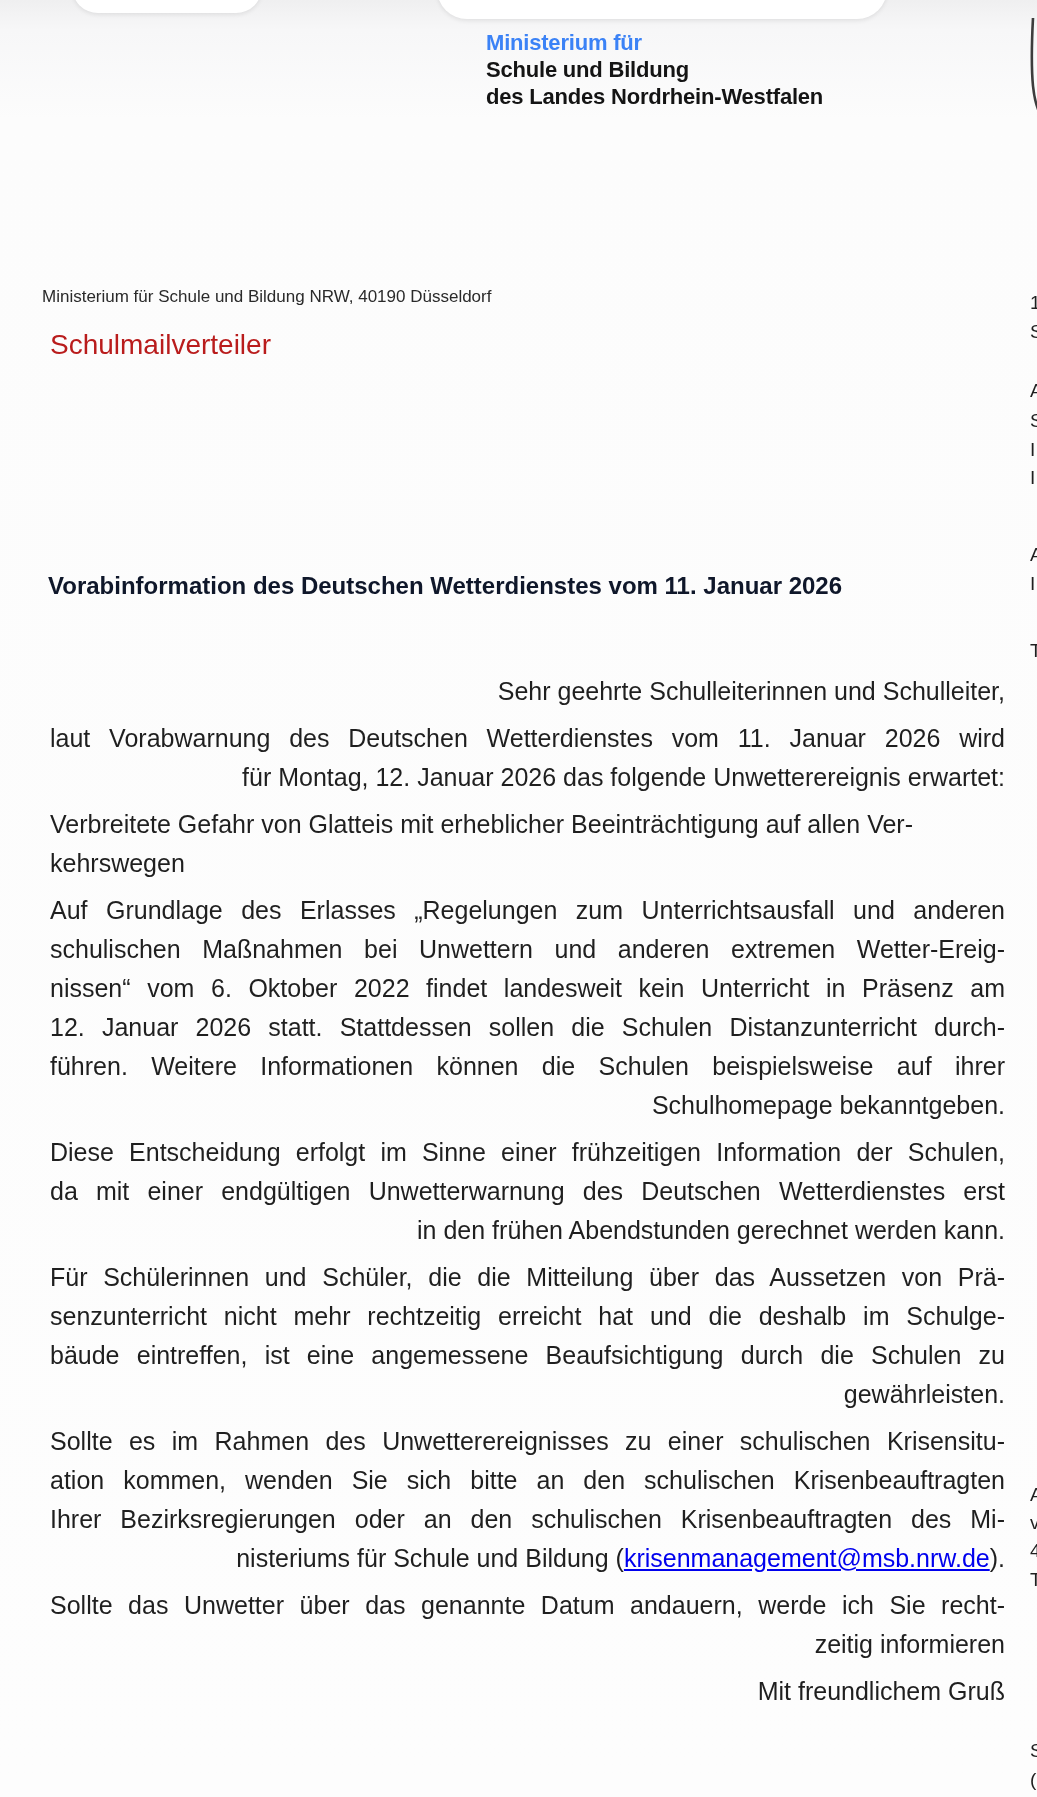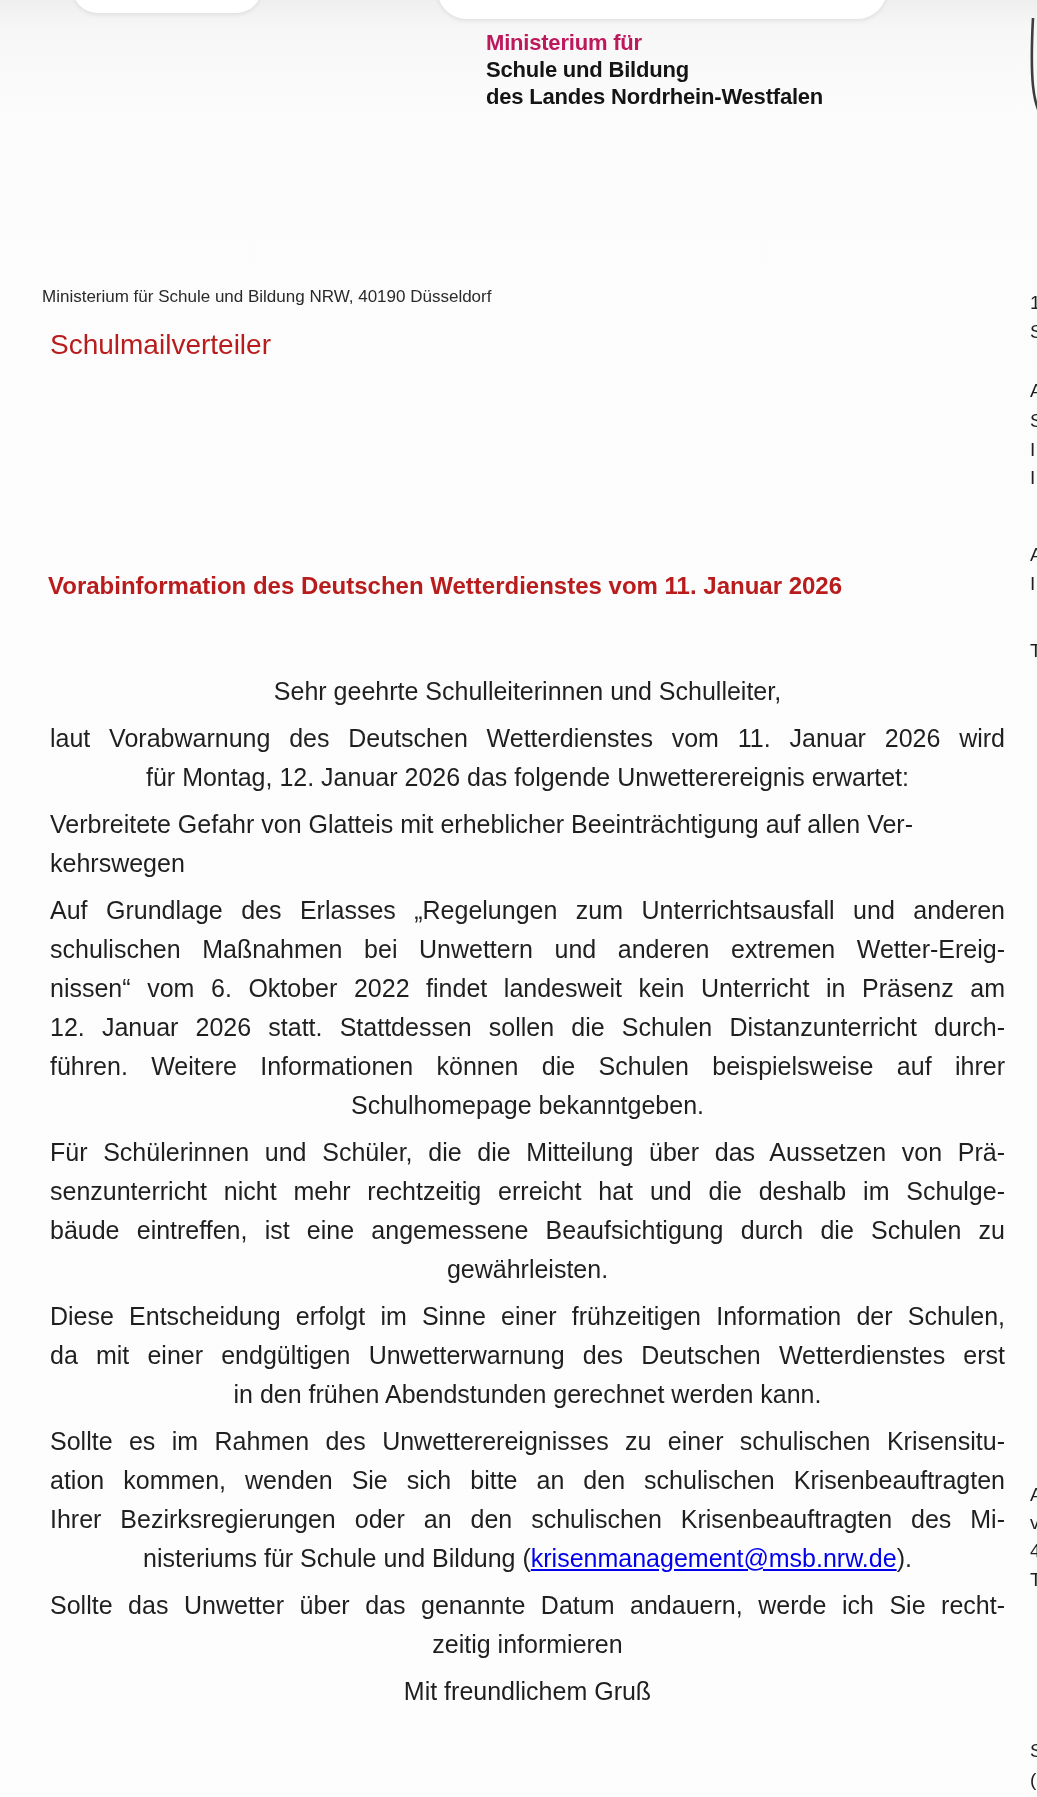--- a/index.html
+++ b/index.html
@@ -16,47 +16,47 @@
   }
   #card-a{left:72px;top:-42px;width:190px;height:55px;border-radius:26px;}
   #card-b{left:437px;top:-44px;width:450px;height:63px;}
 
   
   #letterhead{
     position:absolute;left:486px;top:29px;
     font-size:22px;font-weight:bold;line-height:27px;letter-spacing:-0.2px;
     color:#141414;
   }
-  #letterhead .lh-line1{color:#be185d;}
+  #letterhead .lh-line1{color:#3b82f6;}
 
   
   #shield-frag{position:absolute;left:1028px;top:18px;width:9px;height:100px;overflow:hidden;}
 
   #sender-line{
     position:absolute;left:42px;top:287px;
     font-size:17px;color:#2a2a2a;white-space:nowrap;
   }
   #recipient{
     position:absolute;left:50px;top:329px;
     font-size:28px;color:#b91c1c;
   }
   #subject{
     position:absolute;left:48px;top:572px;width:940px;
-    font-size:24px;font-weight:bold;color:#b91c1c;white-space:nowrap;
+    font-size:24px;font-weight:bold;color:#0f172a;white-space:nowrap;
   }
 
   
   #body-text{
     position:absolute;left:50px;top:672px;width:955px;
     font-size:25px;color:#1f1f1f;
   }
   .para + .para{margin-top:8px;}
   .ln{line-height:39px;height:39px;overflow:hidden;}
   .jl{text-align:justify;text-align-last:justify;}
-  .ll{text-align:center;}
+  .ll{text-align:right;}
   .cl{text-align:left;}
   .email-link{color:#0000ee;text-decoration:underline;cursor:pointer;}
 
   
   #edge-col{position:absolute;left:1030px;top:0;width:7px;height:1797px;overflow:hidden;}
   #edge-col span{position:absolute;left:0;font-size:19px;color:#1f1f1f;line-height:20px;}
 </style>
 </head>
 <body>
 
@@ -102,30 +102,30 @@
     <div class="para">
       <div class="ln jl">Auf Grundlage des Erlasses „Regelungen zum Unterrichtsausfall und anderen</div>
       <div class="ln jl">schulischen Maßnahmen bei Unwettern und anderen extremen Wetter-Ereig-</div>
       <div class="ln jl">nissen“ vom 6. Oktober 2022 findet landesweit kein Unterricht in Präsenz am</div>
       <div class="ln jl">12. Januar 2026 statt. Stattdessen sollen die Schulen Distanzunterricht durch-</div>
       <div class="ln jl">führen. Weitere Informationen können die Schulen beispielsweise auf ihrer</div>
       <div class="ln ll">Schulhomepage bekanntgeben.</div>
     </div>
 
     <div class="para">
+      <div class="ln jl">Diese Entscheidung erfolgt im Sinne einer frühzeitigen Information der Schulen,</div>
+      <div class="ln jl">da mit einer endgültigen Unwetterwarnung des Deutschen Wetterdienstes erst</div>
+      <div class="ln ll">in den frühen Abendstunden gerechnet werden kann.</div>
+    </div>
+
+    <div class="para">
       <div class="ln jl">Für Schülerinnen und Schüler, die die Mitteilung über das Aussetzen von Prä-</div>
       <div class="ln jl">senzunterricht nicht mehr rechtzeitig erreicht hat und die deshalb im Schulge-</div>
       <div class="ln jl">bäude eintreffen, ist eine angemessene Beaufsichtigung durch die Schulen zu</div>
       <div class="ln ll">gewährleisten.</div>
-    </div>
-
-    <div class="para">
-      <div class="ln jl">Diese Entscheidung erfolgt im Sinne einer frühzeitigen Information der Schulen,</div>
-      <div class="ln jl">da mit einer endgültigen Unwetterwarnung des Deutschen Wetterdienstes erst</div>
-      <div class="ln ll">in den frühen Abendstunden gerechnet werden kann.</div>
     </div>
 
     <div class="para">
       <div class="ln jl">Sollte es im Rahmen des Unwetterereignisses zu einer schulischen Krisensitu-</div>
       <div class="ln jl">ation kommen, wenden Sie sich bitte an den schulischen Krisenbeauftragten</div>
       <div class="ln jl">Ihrer Bezirksregierungen oder an den schulischen Krisenbeauftragten des Mi-</div>
       <div class="ln ll">
         <span>nisteriums für Schule und Bildung (</span><span class="email-link">krisenmanagement@msb.nrw.de</span><span>).</span>
       </div>
     </div>

